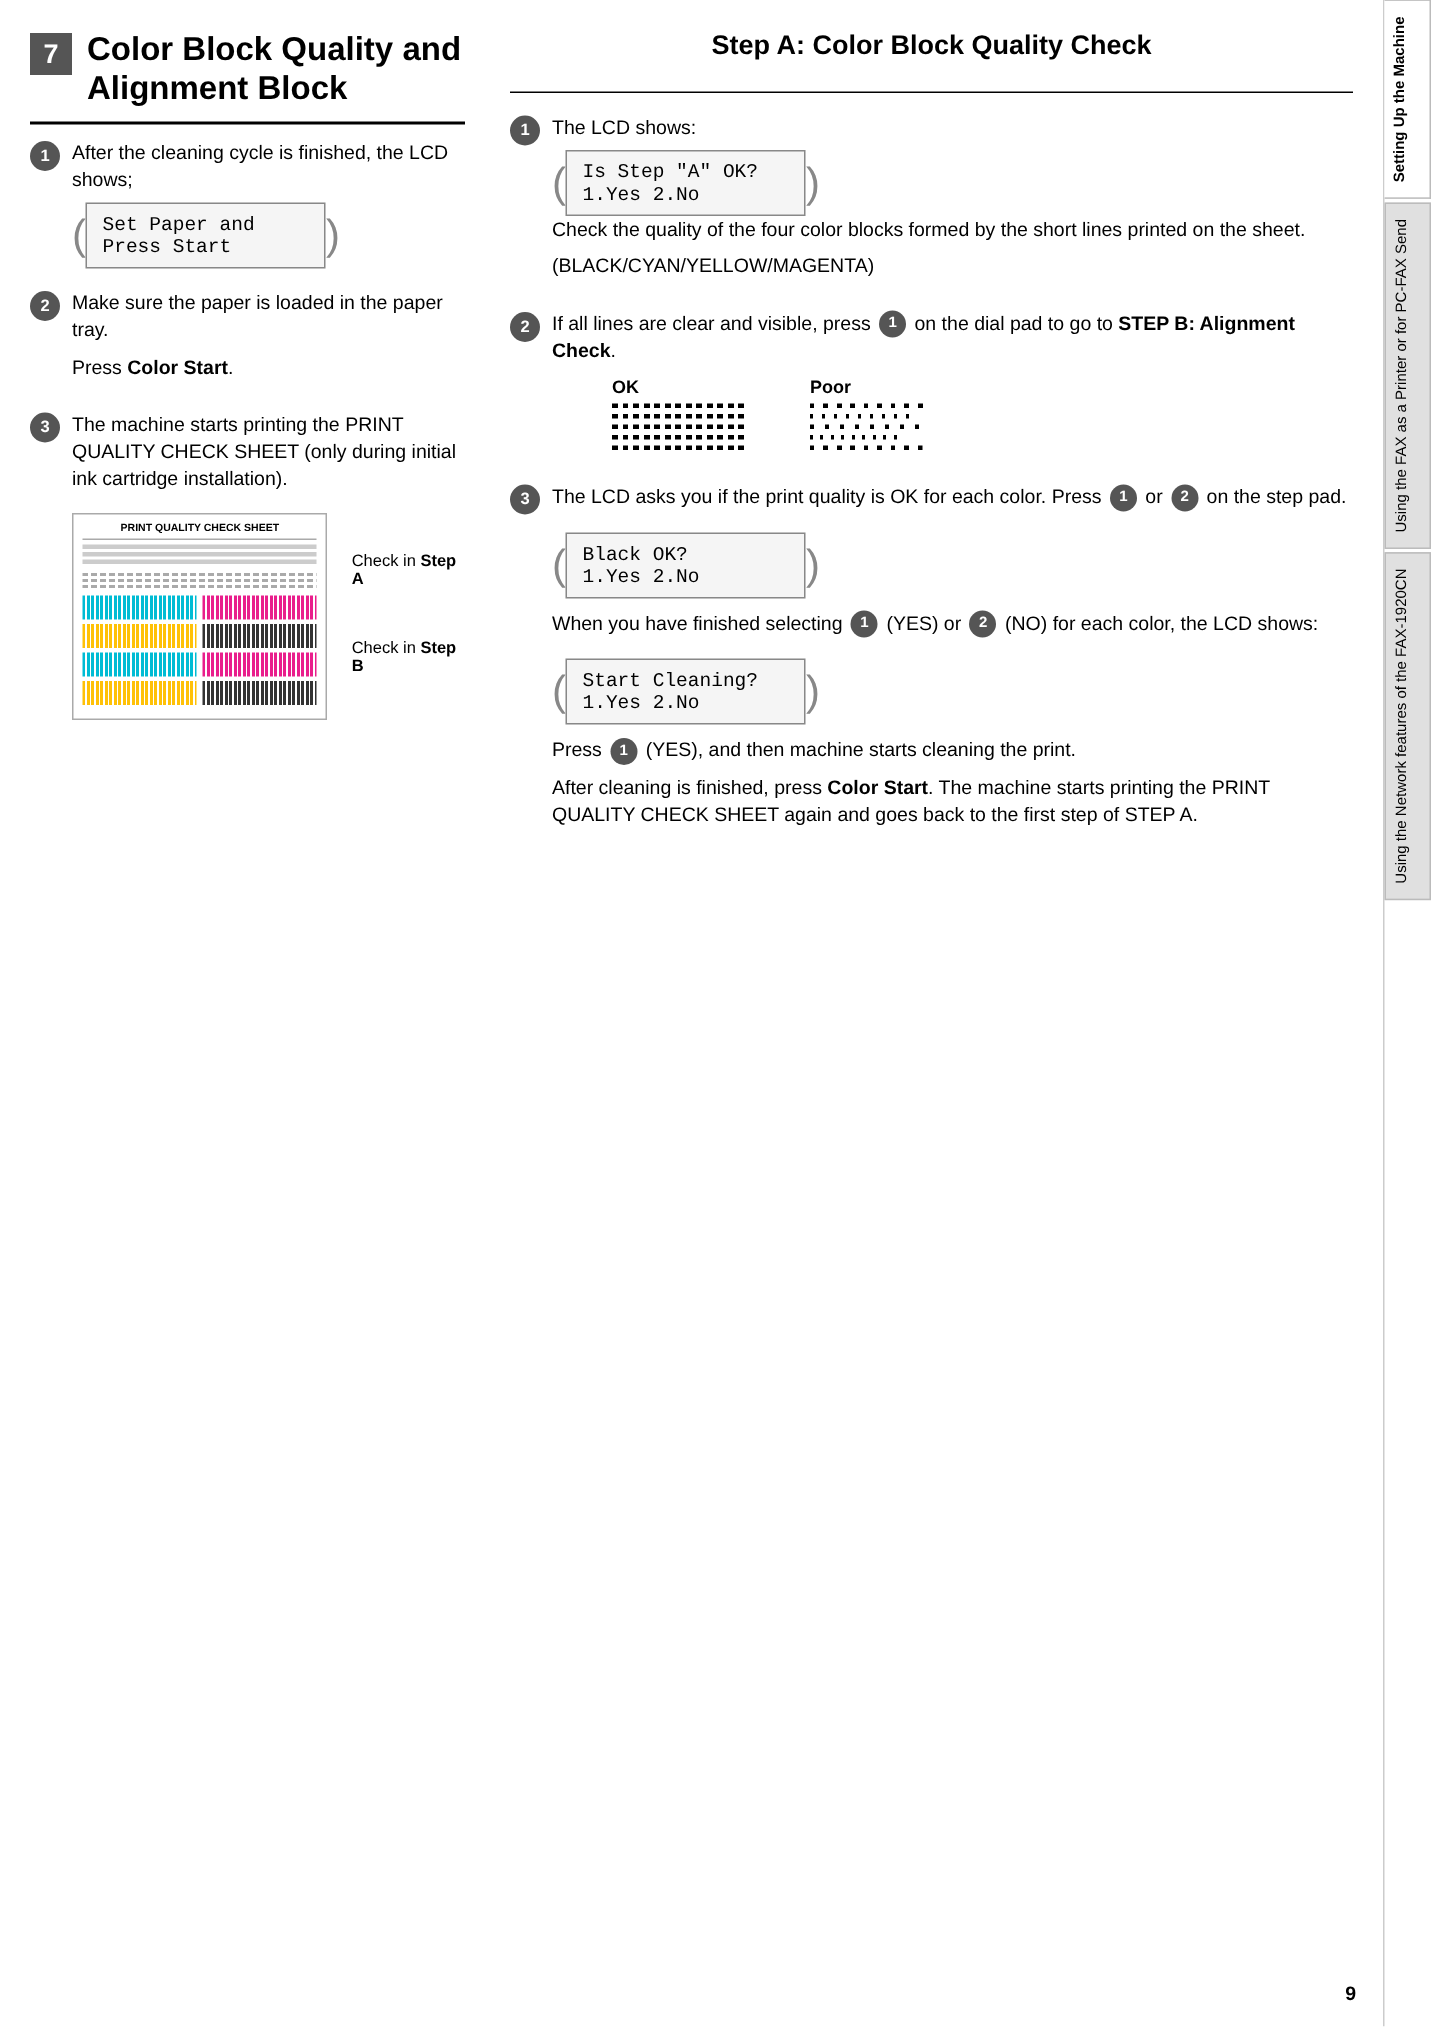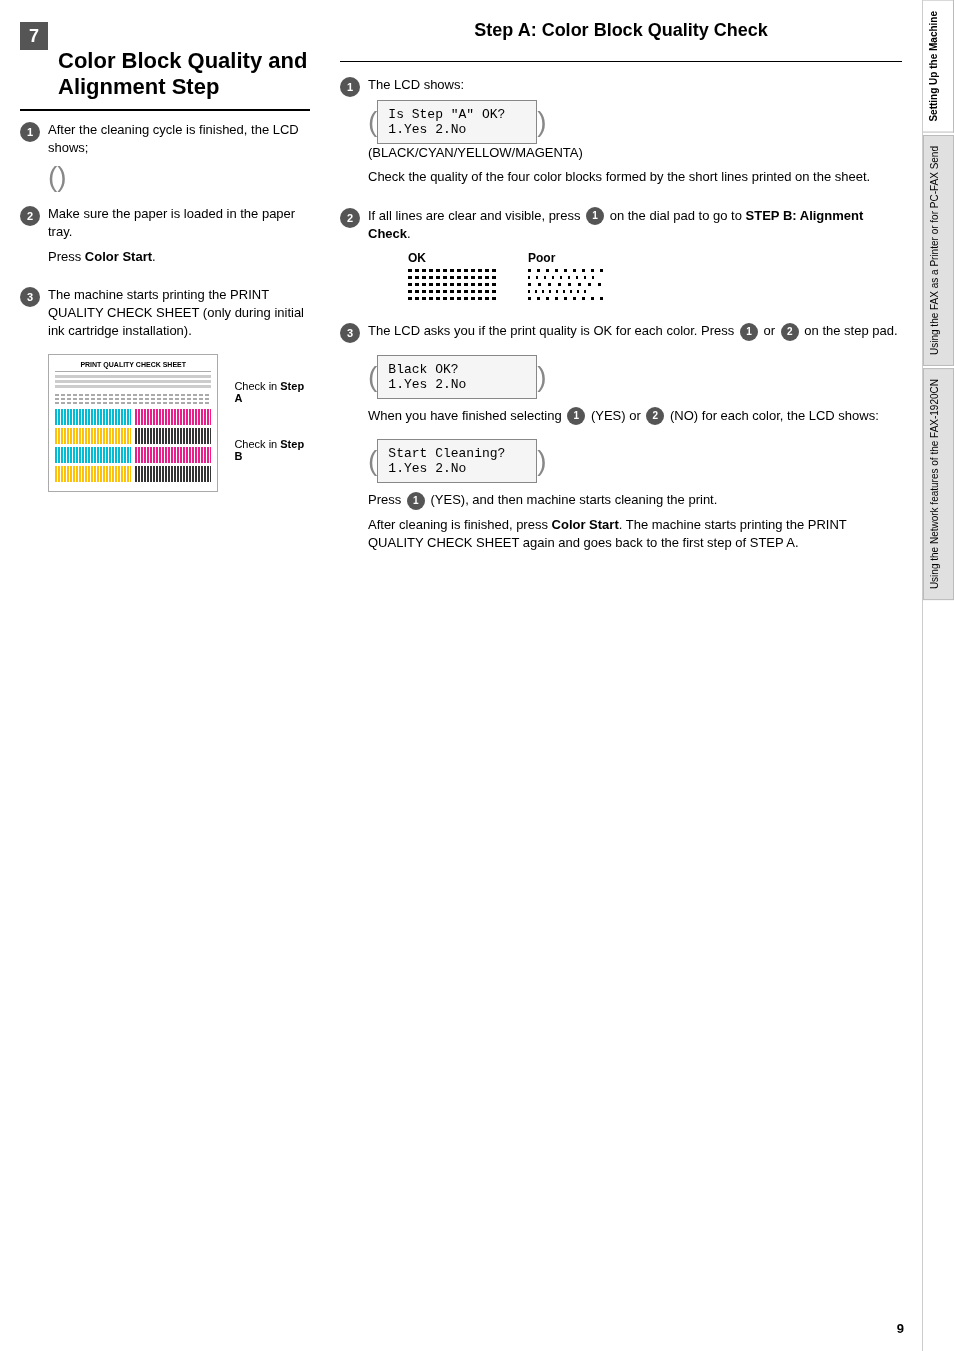--- a/index.html
+++ b/index.html
@@ -81,21 +81,20 @@
       display: flex;
       align-items: center;
       justify-content: center;
       flex-shrink: 0;
       margin-top: 2px;
     }
     .section-title {
       font-size: 22px;
       font-weight: bold;
       line-height: 1.2;
-      margin-top: 28px;
     }
     
     .step-item {
       display: flex;
       gap: 8px;
       margin-bottom: 14px;
       align-items: flex-start;
     }
     .step-circle {
       width: 20px;
@@ -190,21 +189,21 @@
       font-size: 18px;
       font-weight: bold;
       text-align: center;
       margin-bottom: 14px;
       border-bottom: 1px solid #000;
       padding-bottom: 20px;
     }
     
     .quality-compare {
       display: flex;
-      gap: 30px;
+      gap: 42px;
       margin: 8px 0;
     }
     .quality-item {
       display: flex;
       flex-direction: column;
       align-items: flex-start;
     }
     .quality-label {
       font-size: 12px;
       margin-bottom: 4px;
@@ -267,30 +266,34 @@
 
   <div class="main-content">
     <div class="two-col">
 
       <div class="left-col">
 
         <div class="section-header">
           <div class="section-num-badge">7</div>
           <div class="section-title">
             <span>Color Block Quality and</span><br>
-            <span>Alignment Step</span>
+            <span>Alignment Block</span>
           </div>
         </div>
 
         <div class="step-item">
           <div class="step-circle">1</div>
           <div class="step-content">
             <p>After the cleaning cycle is finished, the LCD shows;</p>
             <div class="lcd-wrapper-inner">
               <span class="lcd-curve-left">(</span>
+              <div class="lcd-inner">
+                <span class="lcd-line">Set Paper and</span>
+                <span class="lcd-line">Press Start</span>
+              </div>
               <span class="lcd-curve-right">)</span>
             </div>
           </div>
         </div>
 
         <div class="step-item">
           <div class="step-circle">2</div>
           <div class="step-content">
             <p>Make sure the paper is loaded in the paper tray.</p>
             <p>
@@ -364,22 +367,22 @@
           <div class="step-content">
             <p>The LCD shows:</p>
             <div class="lcd-wrapper-inner">
               <span class="lcd-curve-left">(</span>
               <div class="lcd-inner">
                 <span class="lcd-line">Is Step "A" OK?</span>
                 <span class="lcd-line">1.Yes 2.No</span>
               </div>
               <span class="lcd-curve-right">)</span>
             </div>
+            <p>Check the quality of the four color blocks formed by the short lines printed on the sheet.</p>
             <p>(BLACK/CYAN/YELLOW/MAGENTA)</p>
-            <p>Check the quality of the four color blocks formed by the short lines printed on the sheet.</p>
           </div>
         </div>
 
         <div class="step-item">
           <div class="step-circle">2</div>
           <div class="step-content">
             <p>
               <span>If all lines are clear and visible, press </span>
               <span class="inline-circle">1</span>
               <span> on the dial pad to go to </span><span class="bold">STEP B: Alignment Check</span><span>.</span>

